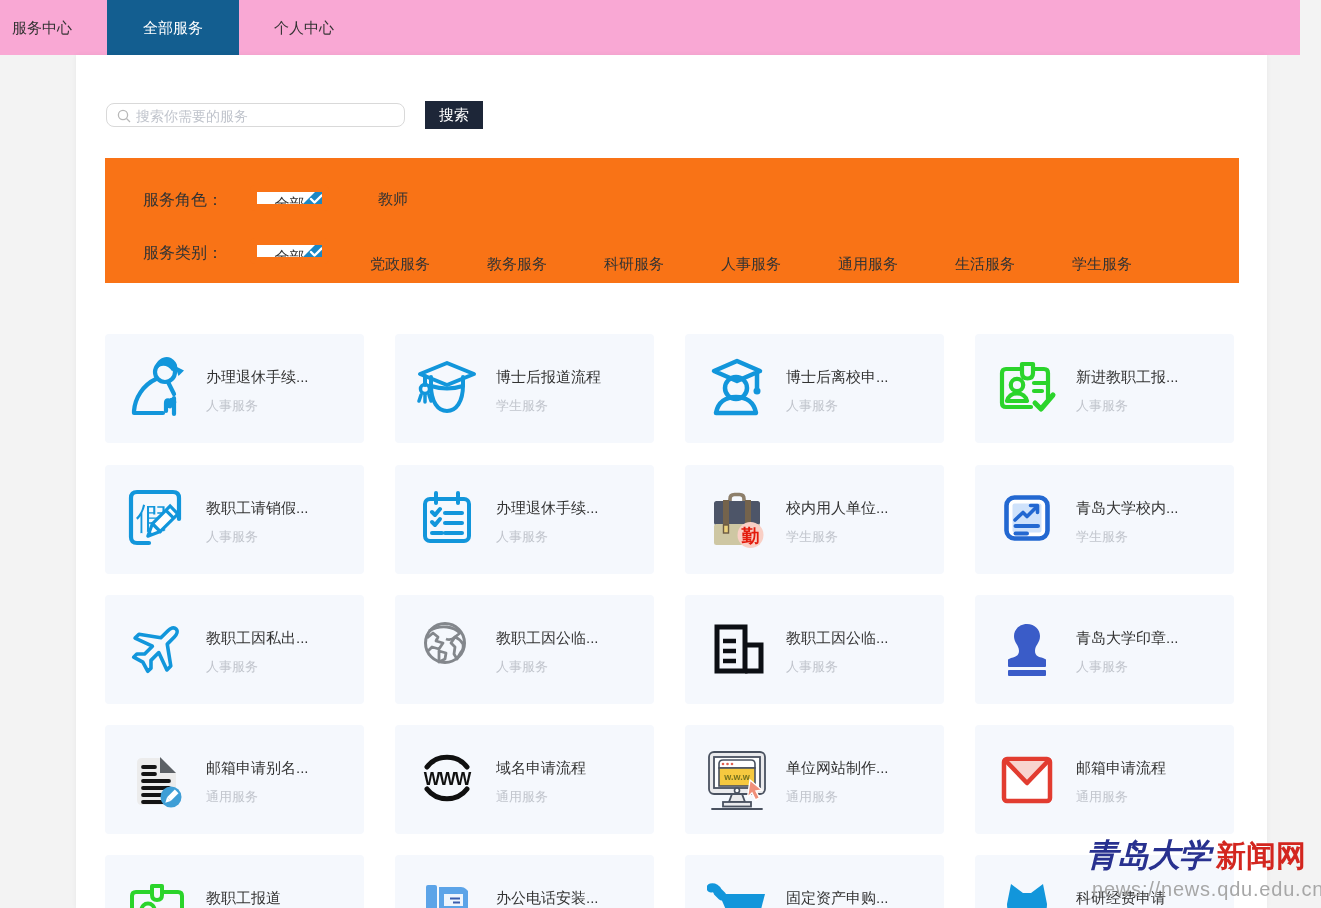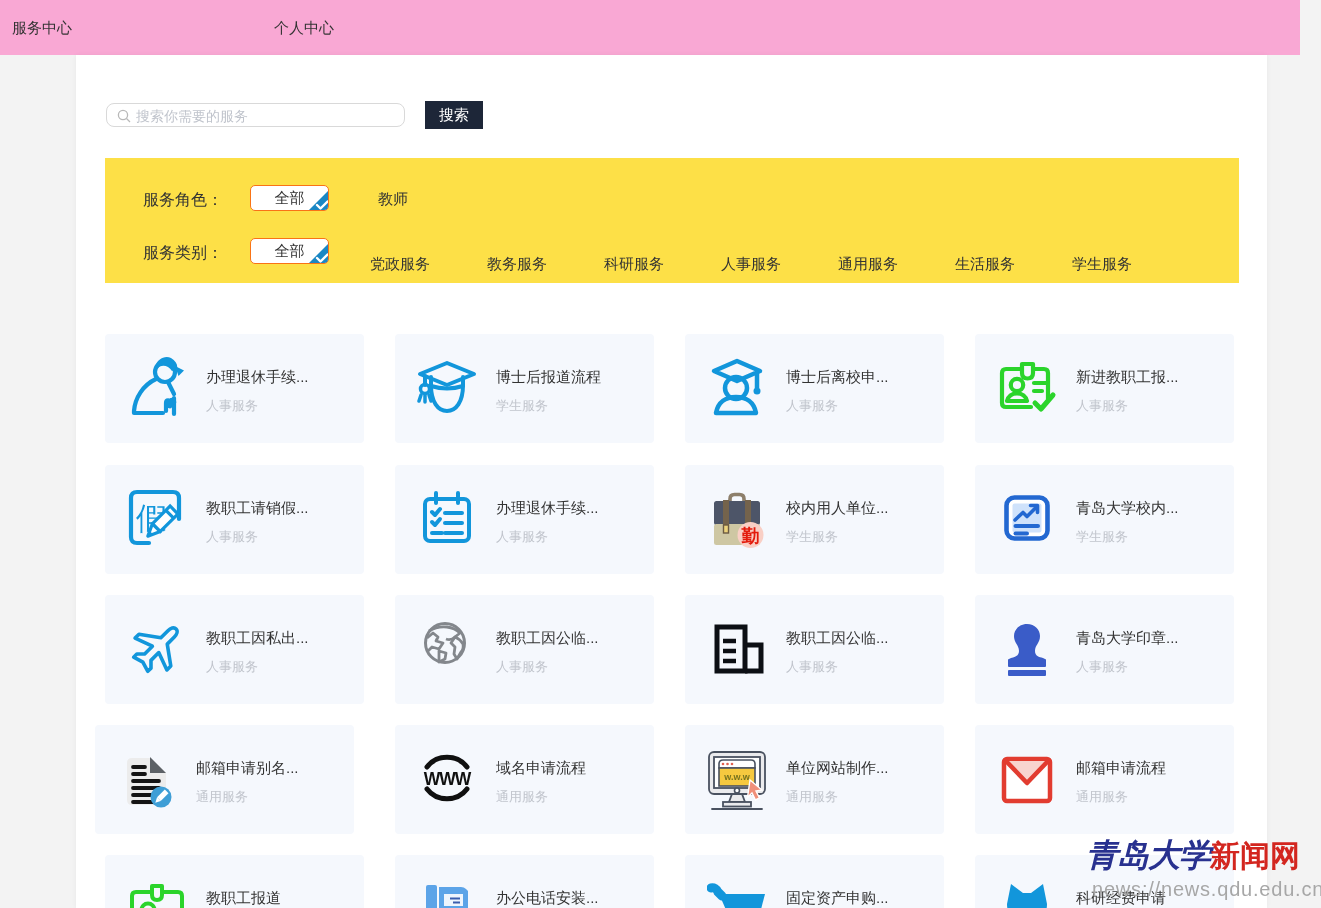--- a/index.html
+++ b/index.html
@@ -4,36 +4,37 @@
 *{margin:0;padding:0;box-sizing:border-box}
 html,body{width:1321px;height:908px;overflow:hidden}
 body{font-family:"Liberation Sans",sans-serif;background:#f3f3f3;position:relative}
 .topbar{position:absolute;left:0;top:0;width:1300px;height:55px;background:#f9a8d4}
 .tab{position:absolute;top:0;height:55px;line-height:55px;font-size:15px;color:#333}
 .tab-active{position:absolute;left:107px;top:0;width:132px;height:55px;line-height:55px;text-align:center;background:#135e90;color:#fff;font-size:15px}
 .panel{position:absolute;left:76px;top:55px;width:1191px;height:853px;background:#fff;box-shadow:0 0 5px rgba(0,0,0,0.05)}
 .sinput{position:absolute;left:106px;top:103px;width:299px;height:24px;border:1px solid #d9d9d9;border-radius:8px;background:#fff}
 .sinput .ph{position:absolute;left:29px;top:4px;font-size:14px;color:#c0c4cc}
 .sbtn{position:absolute;left:425px;top:101px;width:58px;height:28px;background:#1d2638;color:#fff;font-size:15px;text-align:center;line-height:28px}
-.filter{position:absolute;left:105px;top:158px;width:1134px;height:125px;background:#fde047}
+.filter{position:absolute;left:105px;top:158px;width:1134px;height:125px;background:#f97316}
 .flabel{position:absolute;font-size:16px;color:#333}
-.allbtn{position:absolute;width:79px;height:26px;background:#fff;border:1px solid #f97316;border-radius:5px;overflow:hidden}
+.allbtn{position:absolute;width:79px;height:26px;background:#fff;border:7px solid #f97316;border-radius:5px;overflow:hidden}
 .allbtn span{display:block;text-align:center;line-height:24px;font-size:15px;color:#333}
 .allbtn .corner{position:absolute;right:-1px;bottom:-1px}
 .fitem{position:absolute;font-size:15px;color:#333}
 .cat{position:absolute;font-size:15px;color:#333;top:12px}
 .card{position:absolute;width:259px;height:109px;background:#f5f8fd;border-radius:4px}
 .ic{position:absolute;left:22px;top:23px;width:60px;height:60px}
 .t{position:absolute;left:101px;top:34px;font-size:15px;color:#333}
 .s{position:absolute;left:101px;top:63px;font-size:13px;color:#c0c4cc}
 .wm{position:absolute;z-index:50}
 </style></head>
 <body>
 <div class="topbar">
 <span class="tab" style="left:12px">服务中心</span>
+<div class="tab-active">全部服务</div>
 <span class="tab" style="left:274px">个人中心</span>
 </div>
 <div class="panel"></div>
 <div class="sinput">
     <svg style="position:absolute;left:10px;top:5px" width="14" height="14" viewBox="0 0 14 14">
       <circle cx="6" cy="6" r="4.6" fill="none" stroke="#b8b8b8" stroke-width="1.3"></circle>
       <path d="M9.5,9.5 L13,13" stroke="#b8b8b8" stroke-width="1.3"></path>
     </svg>
     <span class="ph">搜索你需要的服务</span>
   </div>
@@ -223,21 +224,21 @@
   </div>
 <div class="card" style="left:975px;top:594.5px">
     <div class="ic"><svg width="60" height="60" viewBox="0 0 60 60">
 <path d="M30,6 c-8,0 -13,6 -13,12 c0,7 5,9 5,15 c0,5 -4,6 -8,7 l-2,1 h36 l-2,-1 c-4,-1 -8,-2 -8,-7 c0,-6 5,-8 5,-15 c0,-6 -5,-12 -13,-12 z" fill="#3a5cc8"></path>
 <rect x="11" y="41" width="38" height="8" rx="1" fill="#3a5cc8"></rect>
 <rect x="11" y="52" width="38" height="6" rx="1" fill="#3a5cc8"></rect>
 </svg></div>
     <div class="t">青岛大学印章...</div>
     <div class="s">人事服务</div>
   </div>
-<div class="card" style="left:95px;top:724.5px">
+<div class="card" style="left:105px;top:724.5px">
     <div class="ic"><svg width="60" height="60" viewBox="0 0 60 60">
 <path d="M10,15 q0,-5 5,-5 h19 l15,15 v27 q0,5 -5,5 h-29 q-5,0 -5,-5 z" fill="#ececec"></path>
 <path d="M33,9 L49,25 L33,25 Z" fill="#5c6166"></path>
 <g stroke="#141414" stroke-width="3.8" stroke-linecap="round">
 <path d="M16,19 h12"></path>
           <path d="M16,26 h12"></path>
           <path d="M16,33 h26"></path>
           <path d="M16,40 h26"></path>
           <path d="M16,47 h26"></path>
           <path d="M16,54 h26"></path>
@@ -322,13 +323,13 @@
 <circle cx="46" cy="52" r="5" fill="#1296db"></circle>
 </svg></div>
     <div class="t">固定资产申购...</div>
   </div>
 <div class="card" style="left:975px;top:855px">
     <div class="ic"><svg width="60" height="60" viewBox="0 0 60 60">
 <path d="M10,26 L14,6 L26,15 L34,15 L46,6 L50,26 C50,38 42,47 30,47 C18,47 10,38 10,26 Z" fill="#1296db"></path>
 </svg></div>
     <div class="t">科研经费申请</div>
   </div>
-<div class="wm" style="left:1086px;top:839px;line-height:1;color:#28318f;font-family:'Liberation Serif',serif;font-weight:bold;font-style:italic;font-size:32px;letter-spacing:-1px;white-space:nowrap">青岛大学<span style="color:#d3261f;font-style:normal;font-size:30px;letter-spacing:0px;margin-left:0">新闻网</span></div>
+<div class="wm" style="left:1086px;top:839px;line-height:1;color:#28318f;font-family:'Liberation Serif',serif;font-weight:bold;font-style:italic;font-size:32px;letter-spacing:-1px;white-space:nowrap">青岛大学<span style="color:#d3261f;font-style:normal;font-size:30px;letter-spacing:0px;margin-left:6px">新闻网</span></div>
 <div class="wm" style="left:1092px;top:879px;line-height:1;color:#a7a7a7;font-size:20px;letter-spacing:0.8px;white-space:nowrap">news://news.qdu.edu.cn</div>
 </body></html>

